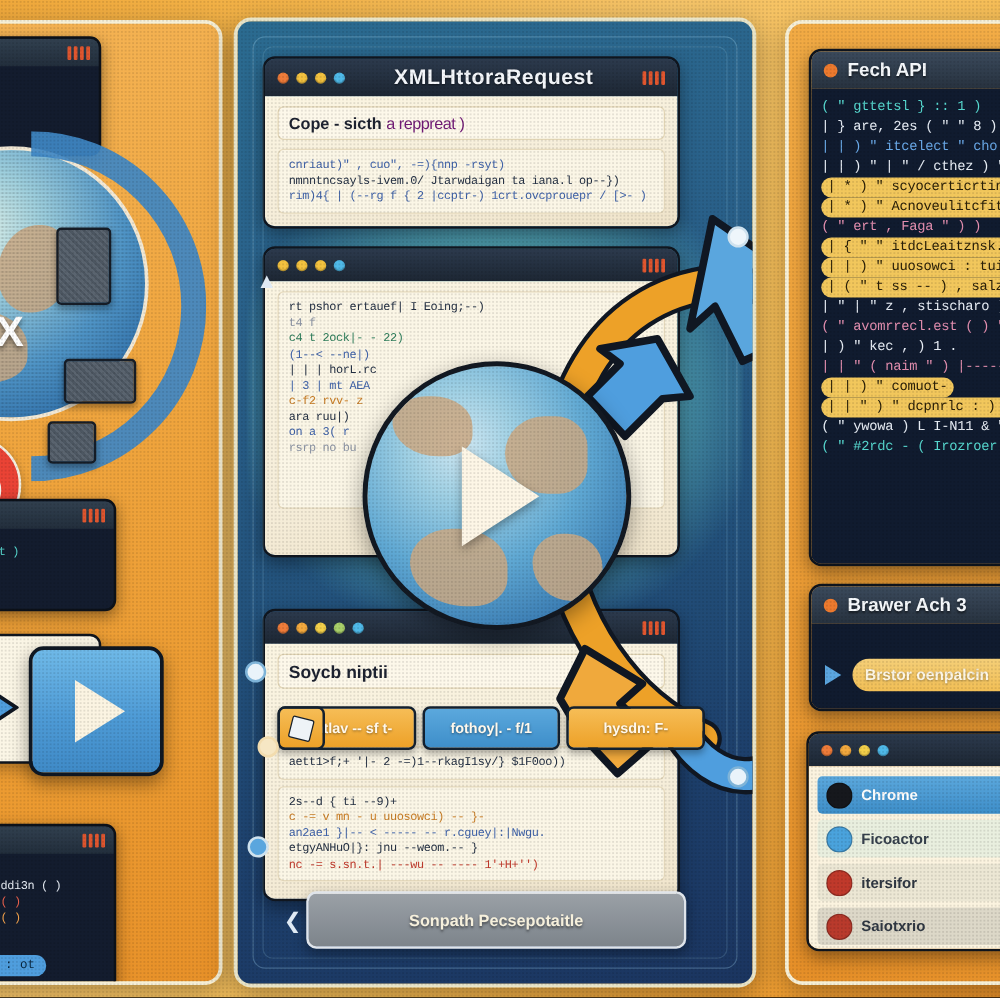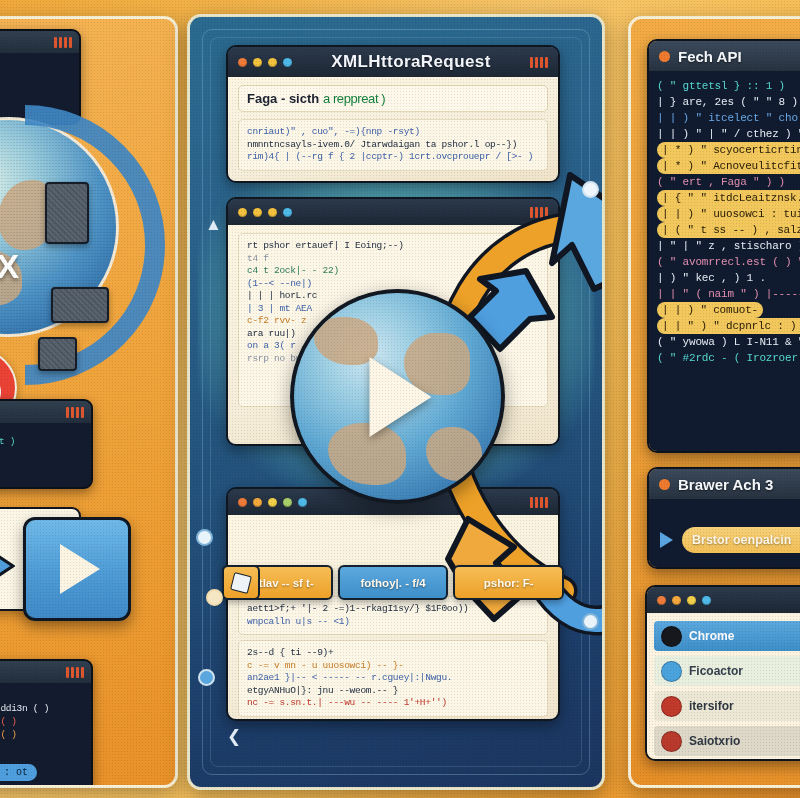--- a/index.html
+++ b/index.html
@@ -26,25 +26,25 @@
      box-shadow:0 6px 22px rgba(0,0,0,.35);overflow:hidden;}
   #center-panel:before{content:"";position:absolute;inset:12px;border:1px solid rgba(160,210,235,.30);
      border-radius:10px;pointer-events:none;}
   #center-panel:after{content:"";position:absolute;inset:20px;border:1px solid rgba(160,210,235,.18);
      border-radius:8px;pointer-events:none;}
 
   .teal-wash{position:absolute;left:8px;top:150px;width:396px;height:330px;
      background:radial-gradient(ellipse at 50% 45%, rgba(120,205,205,.95) 0%, rgba(96,186,190,.72) 45%, rgba(40,95,130,0) 78%);
      filter:blur(1px);}
 
-  .cwin{left:36px;width:330px;}
+  .cwin{left:20px;width:330px;}
   .code-body{background:linear-gradient(170deg,#fbf5e2 0%,#f6eeda 60%,#efe3c9 100%);padding:8px 10px 10px;}
   .code-head{background:#fdf8ea;border:1px solid #e3d6b6;border-radius:5px;padding:5px 8px;margin-bottom:7px;
      font-size:13px;font-weight:bold;color:#1d2230;white-space:nowrap;overflow:hidden;}
-  .code-head .mute{color:#15803d;font-weight:normal;letter-spacing:-.4px;}
+  .code-head .mute{color:#701a75;font-weight:normal;letter-spacing:-.4px;}
   .code-box{background:#fbf6e6;border:1px solid #e6dabd;border-radius:5px;padding:6px 8px;}
   .cl{font-family:"Liberation Mono",monospace;font-size:9.5px;white-space:nowrap;overflow:hidden;
       line-height:12.5px;letter-spacing:-.3px;}
   .c-blue{color:#3f62a8;} .c-dk{color:#243043;} .c-red{color:#c0392b;} .c-grn{color:#2e7d5b;}
   .c-gray{color:#8b93a3;} .c-or{color:#c97d25;}
 
   
   .globe-wrap{position:absolute;left:293px;top:270px;width:215px;height:215px;z-index:7;}
   .globe{position:absolute;inset:0;border-radius:50%;border:4px solid #121821;
      background:radial-gradient(circle at 36% 30%, #cfe7f2 0%, #9fd0e4 22%, #5fa8d3 52%, #3d7fb5 78%, #2b5f91 100%);
@@ -241,26 +241,26 @@
         <span class="wtitle" style="font-size:17px;">XMLHttoraRequest</span>
         <span class="dots">
             <i></i>
             <i></i>
             <i></i>
             <i></i>
           </span>
       </div>
       <div class="code-body">
         <div class="code-head">
-          <span>Faga - sicth</span>
+          <span>Cope - sicth</span>
           <span class="mute">a reppreat )</span>
         </div>
         <div class="code-box">
           <div class="cl c-blue">cnriaut)" , cuo", -=){nnp -rsyt)</div>
-          <div class="cl c-dk">nmnntncsayls-ivem.0/ Jtarwdaigan ta pshor.l op--})</div>
+          <div class="cl c-dk">nmnntncsayls-ivem.0/ Jtarwdaigan ta iana.l op--})</div>
           <div class="cl c-blue">rim)4{ | (--rg f { 2 |ccptr-)   1crt.ovcprouepr / [&gt;- )</div>
         </div>
       </div>
     </div>
 
     <div class="win cwin" style="top:180px;height:245px;">
       <div class="titlebar" style="height:26px;">
         <span class="tl" style="background:#f3c23f"></span>
         <span class="tl" style="background:#f3c23f"></span>
         <span class="tl" style="background:#f3c23f"></span>
@@ -298,39 +298,39 @@
         <span class="tl" style="background:#4fb9e8"></span>
         <span class="wtitle"></span>
         <span class="dots">
             <i></i>
             <i></i>
             <i></i>
             <i></i>
           </span>
       </div>
       <div class="code-body" style="height:204px;">
-        <div class="code-box" style="margin-top:73px;">
+        <div class="code-head" style="font-size:14px;">Soycb niptii</div>
+        <div class="code-box" style="margin-top:46px;">
           <div class="cl c-dk">aett1&gt;f;+   '|- 2 -=)1--rkagI1sy/}   $1F0oo))</div>
-          <div class="cl c-blue">wnpcalln   u|s -- &lt;1)</div>
         </div>
         <div class="code-box" style="margin-top:5px;">
           <div class="cl c-dk">2s--d { ti          --9)+</div>
           <div class="cl c-or">c -=  v mn - u      uuosowci) -- }-</div>
           <div class="cl c-blue">an2ae1 }|-- &lt;       -----      -- r.cguey|:|Nwgu.</div>
           <div class="cl c-dk">etgyANHuO|}: jnu                     --weom.-- }</div>
           <div class="cl c-red">nc -= s.sn.t.| ---wu        -- ---- 1'+H+'')</div>
 
         </div>
       </div>
     </div>
 
     <div class="tabs-row">
       <div class="tab orange">fontlav -- sf t-</div>
-      <div class="tab blue">fothoy|. - f/4</div>
-      <div class="tab orange">pshor: F-</div>
+      <div class="tab blue">fothoy|. - f/1</div>
+      <div class="tab orange">hysdn: F-</div>
     </div>
     <div class="tab-chip">
         <i></i>
       </div>
 
     <div class="ring">
       <svg viewBox="0 0 336 470" width="336" height="470">
 
         <path d="M150 60 C58 70 14 160 24 252 C32 332 80 398 140 424" fill="none" stroke="#101722" stroke-width="31" stroke-linecap="round"></path>
         <path d="M150 60 C58 70 14 160 24 252 C32 332 80 398 140 424" fill="none" stroke="#eda128" stroke-width="24" stroke-linecap="round"></path>
@@ -357,20 +357,21 @@
       <div class="globe">
         <div class="land" style="left:20px;top:24px;width:64px;height:48px;"></div>
         <div class="land" style="left:110px;top:40px;width:66px;height:62px;border-radius:55% 45% 40% 60%;"></div>
         <div class="land" style="left:34px;top:130px;width:78px;height:62px;"></div>
         <div class="land" style="left:132px;top:134px;width:56px;height:54px;"></div>
         <div class="play-tri"></div>
         <div class="halftone"></div>
       </div>
     </div>
 
+    <div class="footer-btn">Sonpath Pecsepotaitle</div>
 
     <div class="nub" style="left:6px;top:512px;"></div>
     <div class="nub" style="left:392px;top:596px;"></div>
     <div class="nub" style="left:392px;top:164px;background:#eef6fb;border-color:#cfe2ee;"></div>
     <div class="nub" style="left:8px;top:652px;background:#5aa6de;border-color:#cfe2ee;"></div>
     <div class="nub" style="left:16px;top:572px;background:#f6e7c4;border-color:#f2dcae;"></div>
     <div class="caret" style="left:37px;bottom:40px;">❮</div>
     <div class="caret" style="left:15px;top:198px;">▲</div>
   </div>
 

